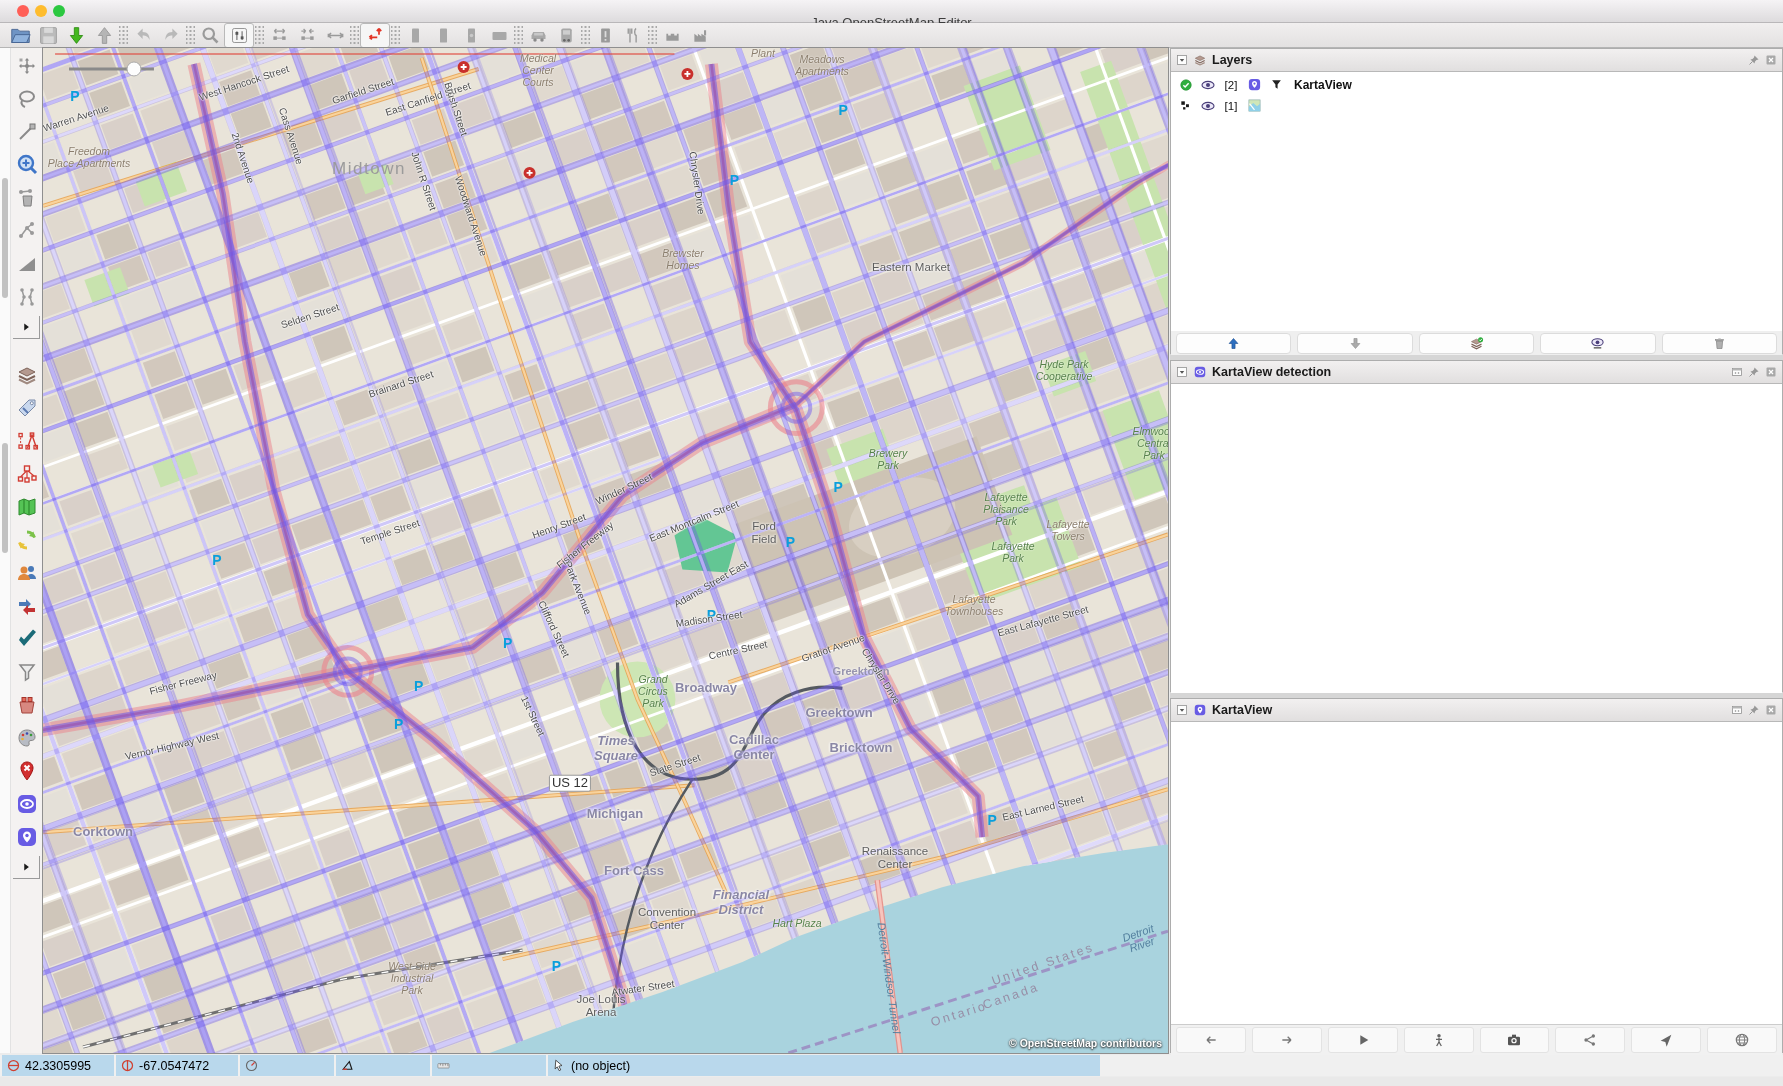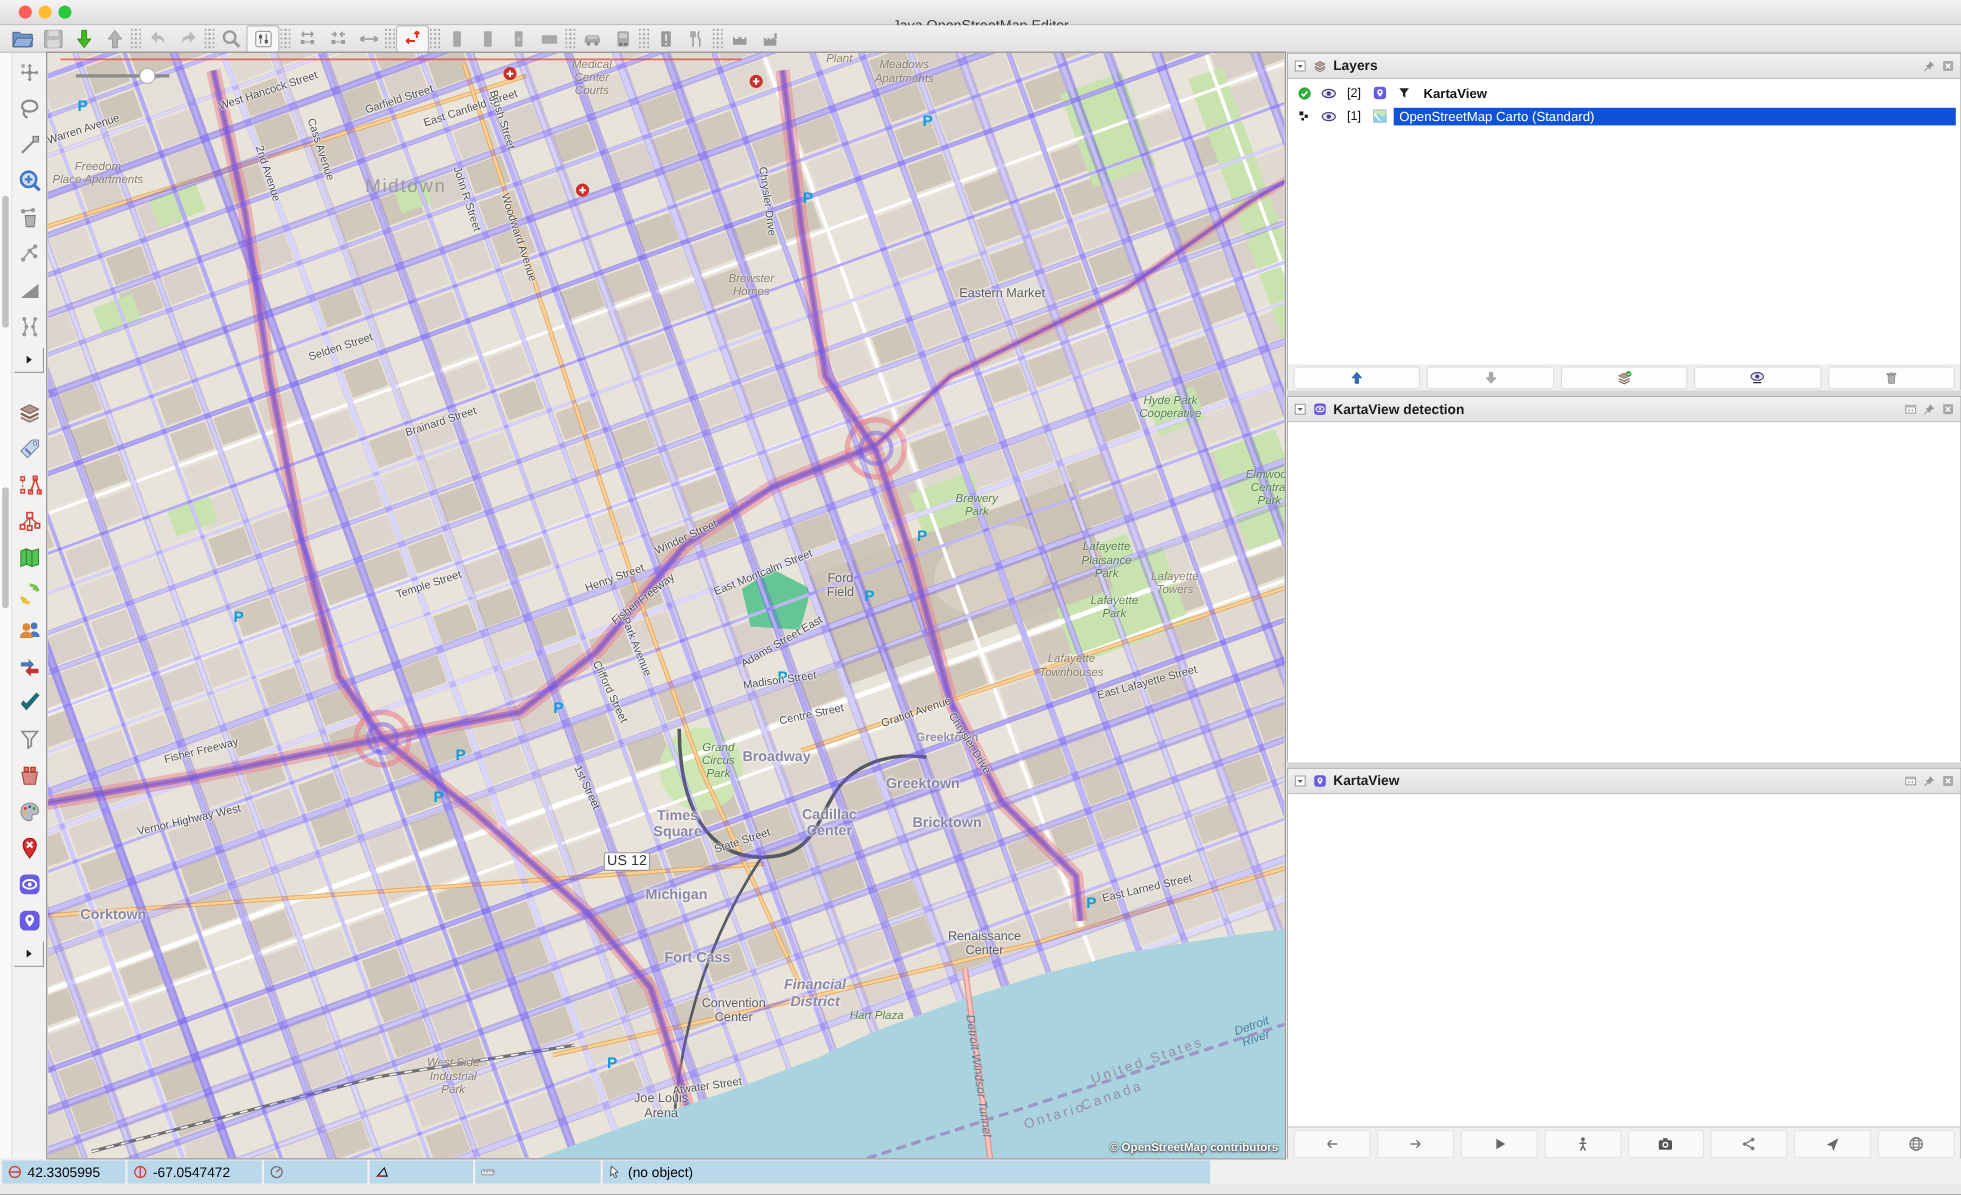--- a/index.html
+++ b/index.html
@@ -1307,21 +1307,21 @@
 Townhouses</div>
         <div class="ml park" style="left: 1111px; top: 396px; --r: 0deg;">Elmwood
 Central
 Park</div>
         <div class="ml place" style="left: 721px; top: 485px; --r: 0deg;">Ford
 Field</div>
         <div class="ml park" style="left: 610px; top: 644px; --r: 0deg;">Grand
 Circus
 Park</div>
         <div class="ml dist" style="left: 663px; top: 640px; --r: 0deg;">Broadway</div>
-        <div class="ml dist" style="left: 573px; top: 701px; --r: 0deg;">Times
+        <div class="ml dist" style="left: 573px; top: 701px; font-style: italic; --r: 0deg;">Times
 Square</div>
         <div class="ml dist" style="left: 711px; top: 700px; --r: 0deg;">Cadillac
 Center</div>
         <div class="ml dist2" style="left: 818px; top: 623px; --r: 0deg;">Greektown</div>
         <div class="ml dist" style="left: 796px; top: 665px; --r: 0deg;">Greektown</div>
         <div class="ml dist" style="left: 818px; top: 700px; --r: 0deg;">Bricktown</div>
         <div class="ml dist" style="left: 572px; top: 766px; --r: 0deg;">Michigan</div>
         <div class="ml dist" style="left: 591px; top: 823px; --r: 0deg;">Fort Cass</div>
         <div class="ml place" style="left: 852px; top: 810px; --r: 0deg;">Renaissance
 Center</div>
@@ -1452,21 +1452,20 @@
               </svg>
             </span>
             <span class="idx">[1]</span>
             <span class="cell">
               <svg width="15" height="15" viewBox="0 0 24 24">
                 <rect x="3" y="3" width="18" height="18" fill="#cfe6b8" stroke="#8aa"></rect>
                 <path d="M3 14l7-6 6 5 5-4v12H3z" fill="#8fd0e8"></path>
                 <path d="M4 9l8 10" stroke="#fff" stroke-width="2"></path>
               </svg>
             </span>
-            <span class="lname">OpenStreetMap Carto (Standard)</span>
           </div>
         </div>
       <div class="btnrow" id="layer-btns">
           <div class="pbtn">
             <svg width="15" height="15" viewBox="0 0 24 24">
               <path d="M12 4l7 8h-4.5v8h-5v-8H5z" fill="#2d6fc0" stroke="#1d4f90"></path>
             </svg>
           </div>
           <div class="pbtn">
             <svg width="15" height="15" viewBox="0 0 24 24">

